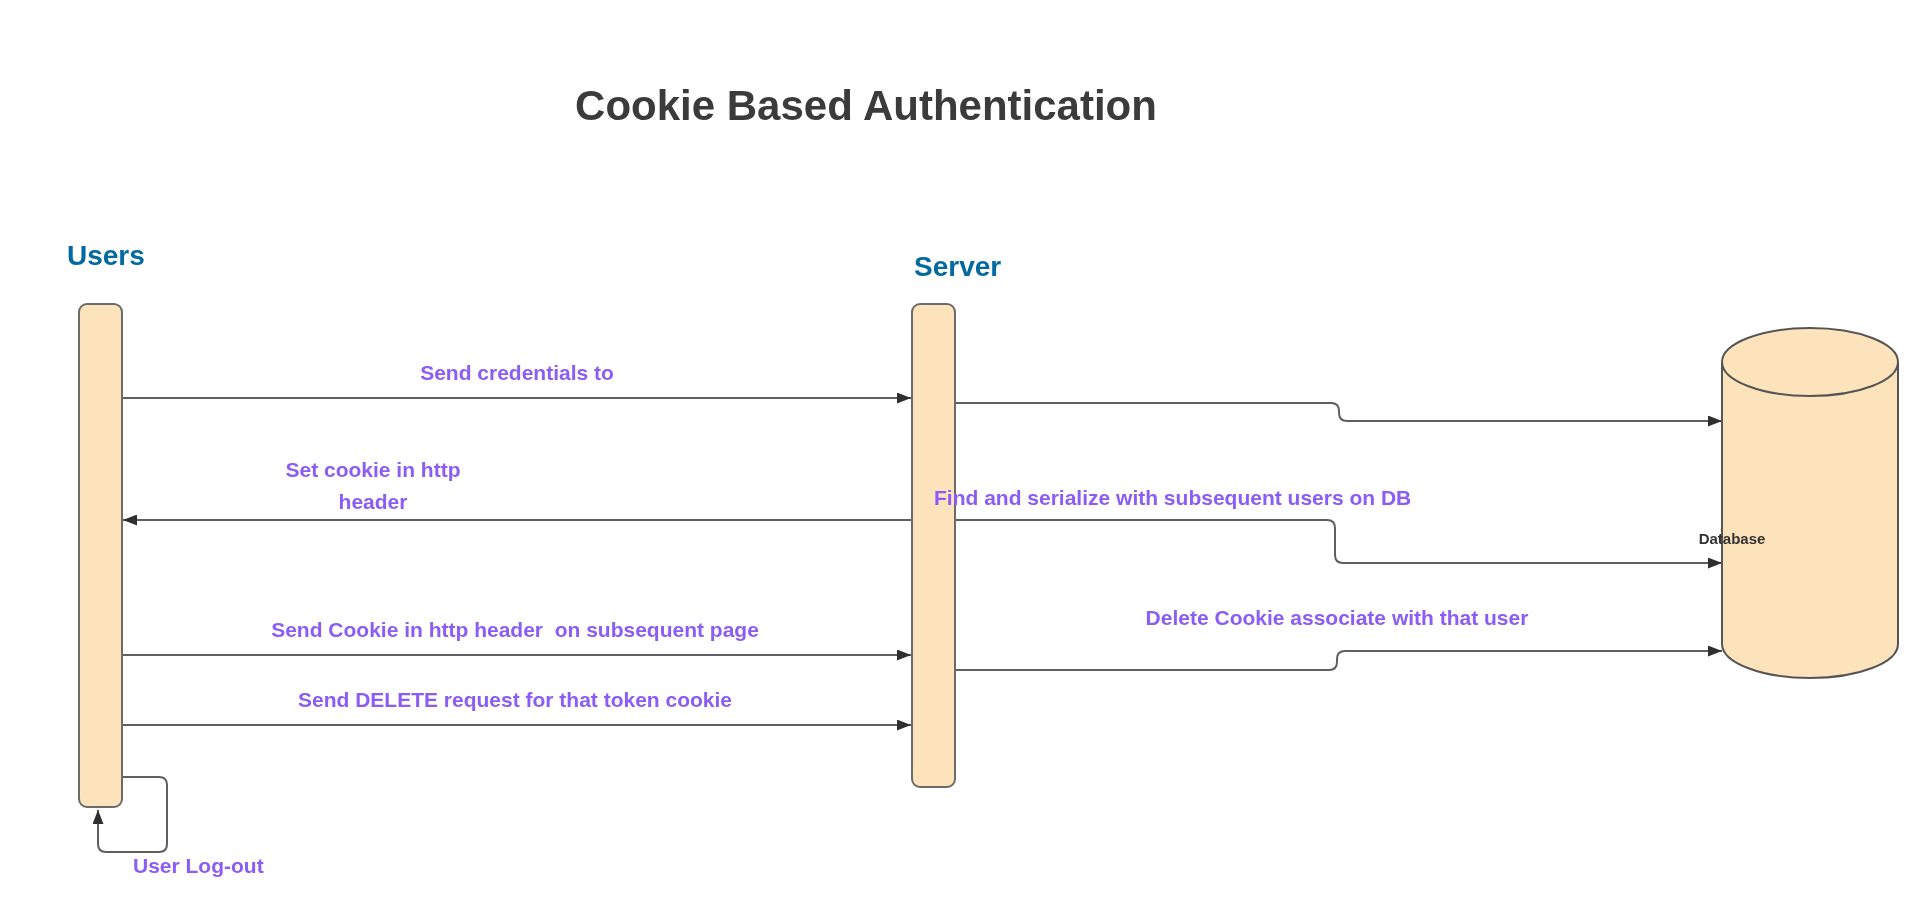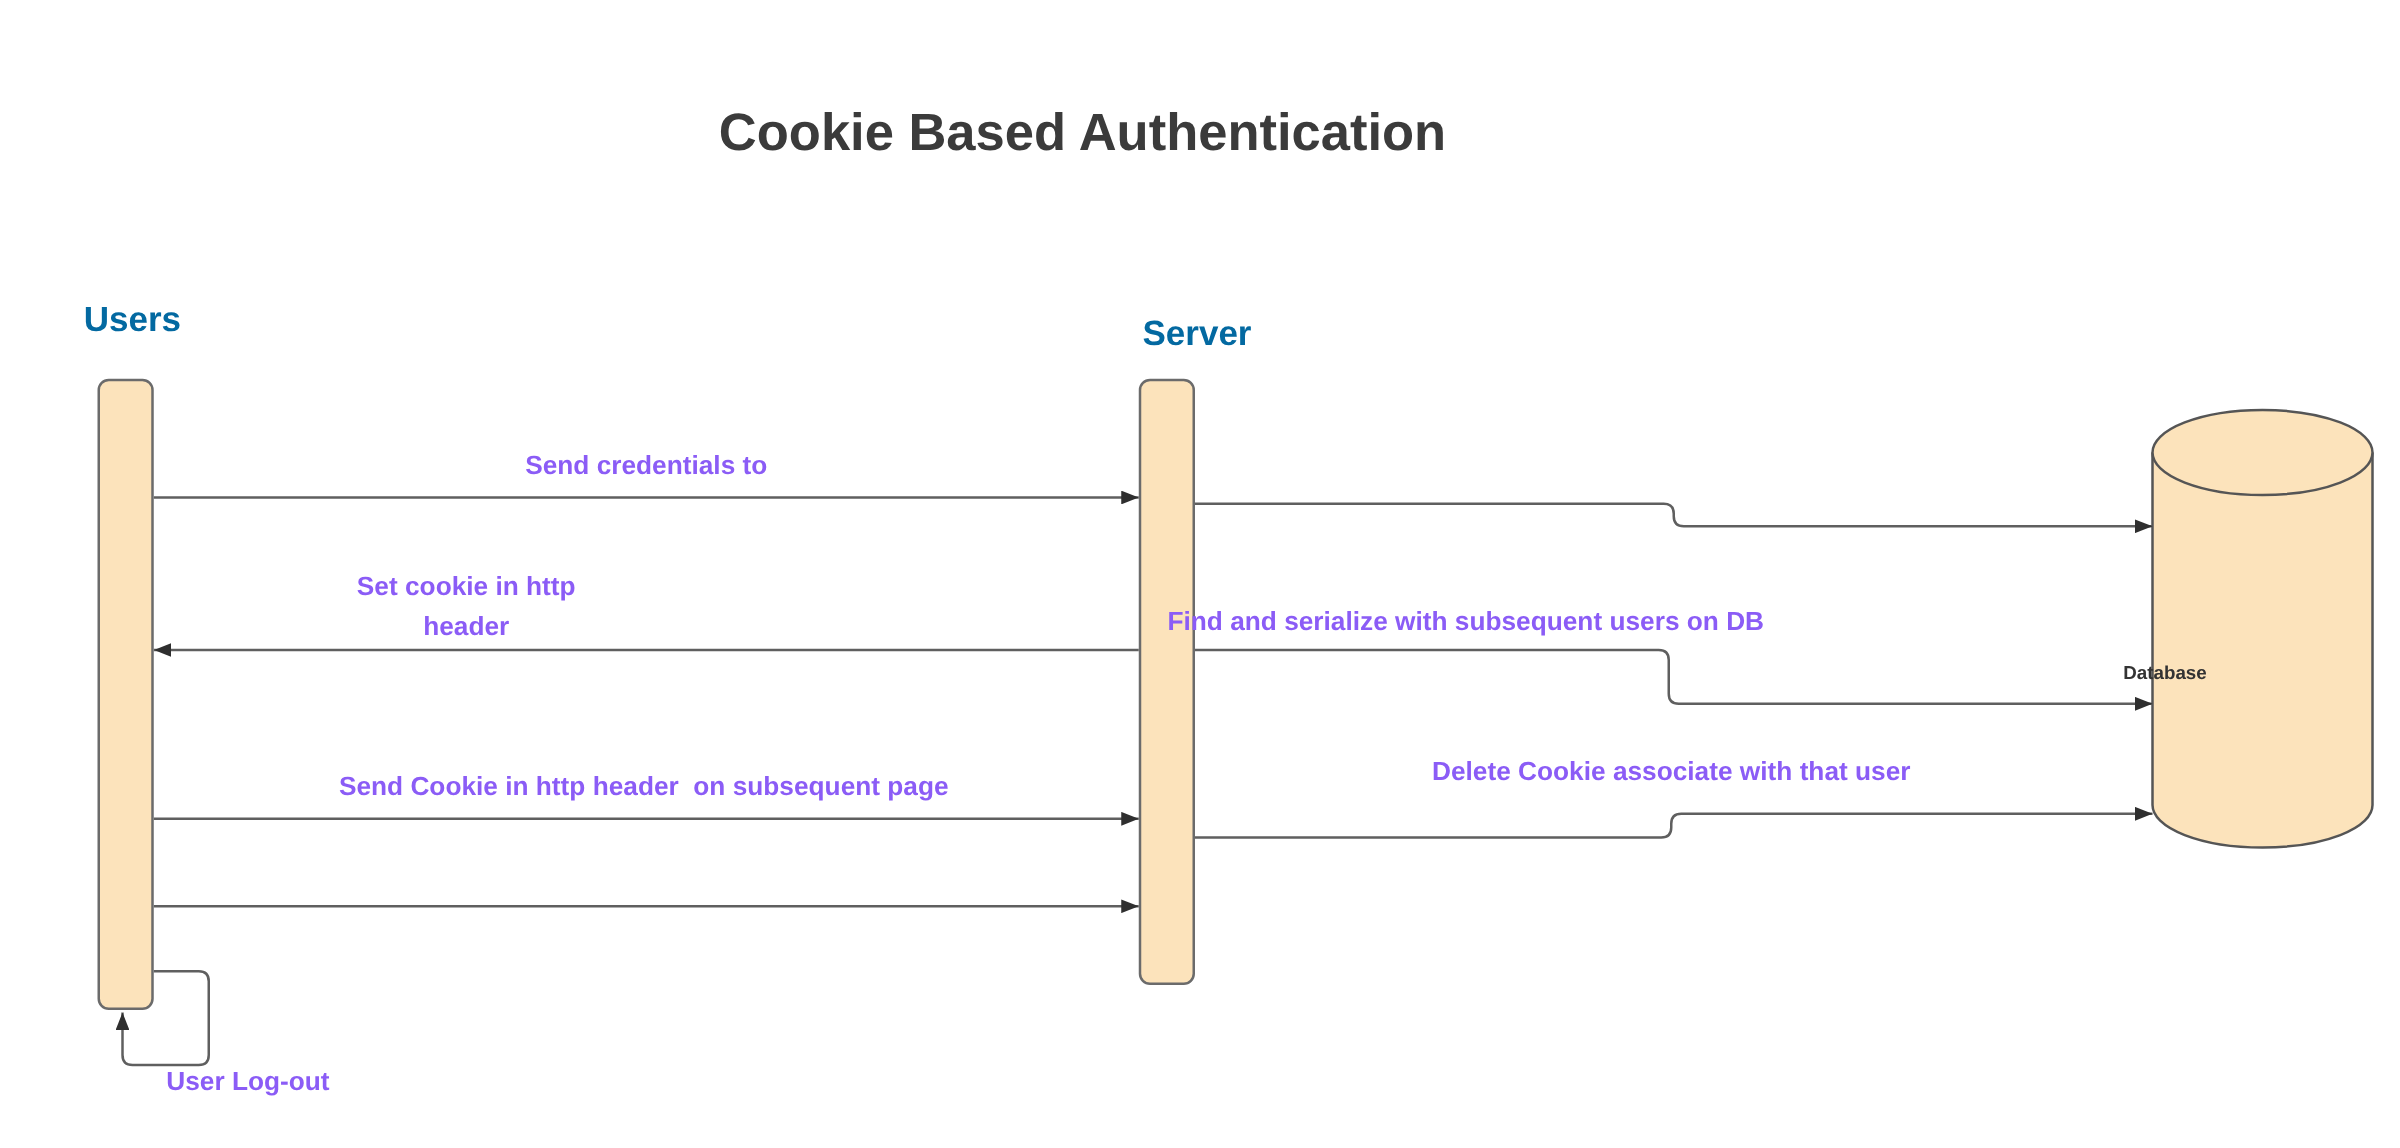--- a/index.html
+++ b/index.html
@@ -109,17 +109,18 @@
   <div class="actor-label server">Server</div>
   <div class="db-label">Database</div>
 
   <div class="bar users"></div>
   <div class="bar server"></div>
 
   <div class="msg centered send-credentials">Send credentials to</div>
   <div class="msg centered set-cookie">Set cookie in http
 header</div>
   <div class="msg centered send-cookie">Send Cookie in http header  on subsequent page</div>
+  <div class="msg centered send-delete">Send DELETE request for that token cookie</div>
   <div class="msg find-serialize">Find and serialize with subsequent users on DB</div>
   <div class="msg centered delete-cookie">Delete Cookie associate with that user</div>
   <div class="msg user-logout">User Log-out</div>
 
 </div>
 
 </body></html>

